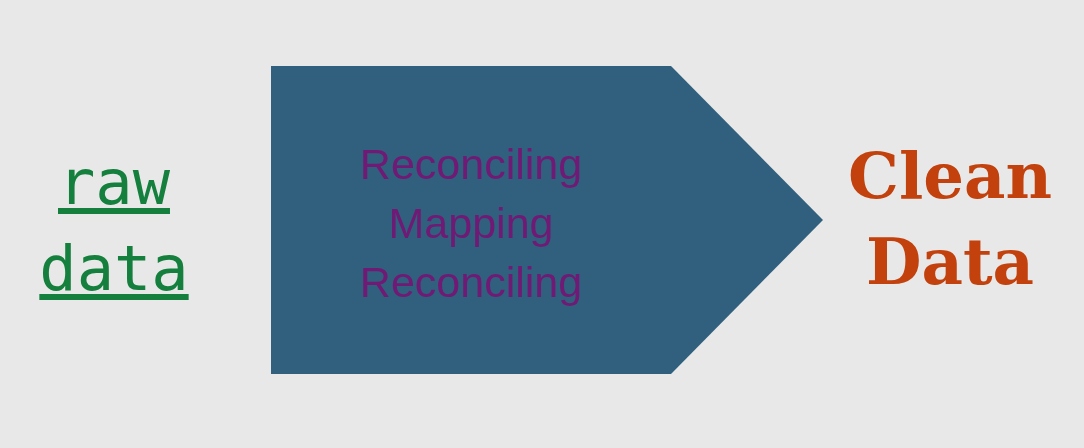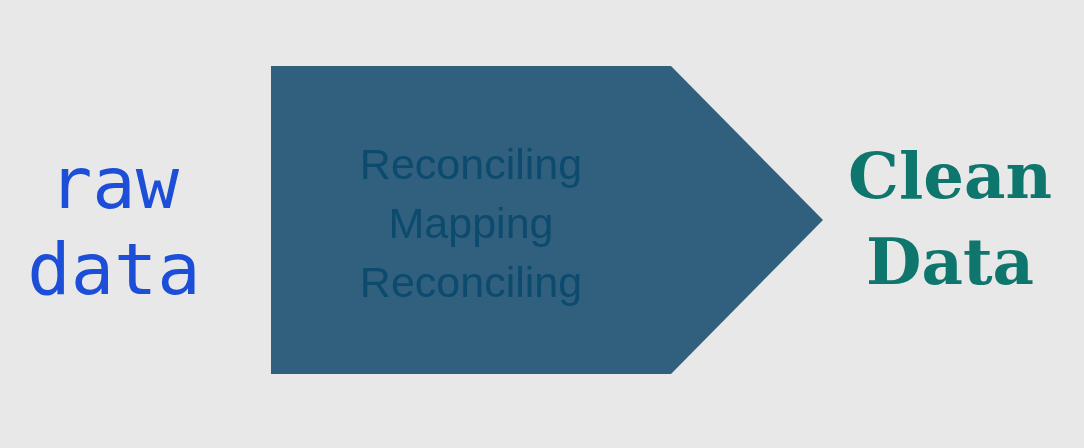--- a/index.html
+++ b/index.html
@@ -22,26 +22,27 @@
   }
 
   
   .input-label {
     position: absolute;
     left: 0px;
     top: 140px;
     width: 228px;
     text-align: center;
     font-family: "DejaVu Sans Mono", "Liberation Mono", monospace;
-    font-size: 72px;
+    font-size: 62px;
     line-height: 86px;
     font-weight: 400;
-    color: #1d4ed8;
+    color: #15803d;
     letter-spacing: 0px;
     white-space: nowrap;
+    text-decoration: underline;
   }
   .input-label .line {
     display: block;
   }
 
   
   .arrow-wrap {
     position: absolute;
     left: 271px;
     top: 66px;
@@ -63,41 +64,41 @@
     width: 400px;
     height: 308px;
     display: flex;
     flex-direction: column;
     align-items: center;
     justify-content: center;
     font-family: "Liberation Sans", sans-serif;
     font-size: 43px;
     line-height: 59px;
     font-weight: 400;
-    color: #0c4a6e;
+    color: #701a75;
     white-space: nowrap;
     padding-top: 6px;
     box-sizing: border-box;
   }
   .arrow-text .step {
     display: block;
   }
 
   
   .output-label {
     position: absolute;
     left: 836px;
     top: 133px;
     width: 228px;
     text-align: center;
     font-family: "DejaVu Serif", "Liberation Serif", serif;
     font-size: 64px;
     line-height: 86px;
     font-weight: 700;
-    color: #0f766e;
+    color: #c2410c;
     white-space: nowrap;
   }
   .output-label .line {
     display: block;
   }
 </style>
 </head>
 <body>
 
 <div id="diagram">

